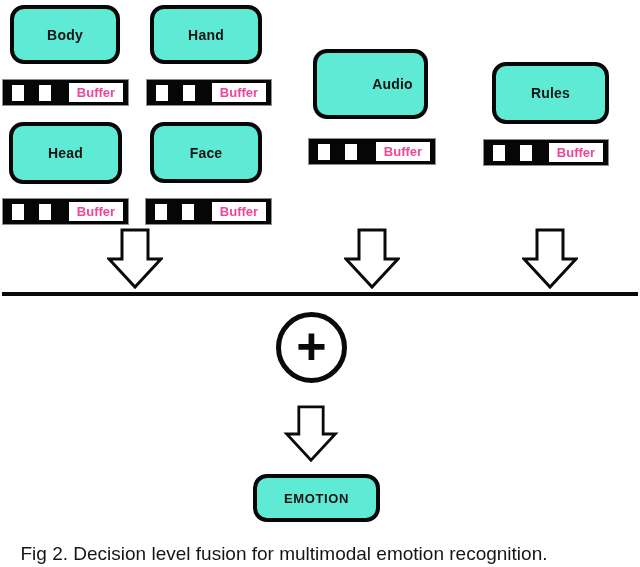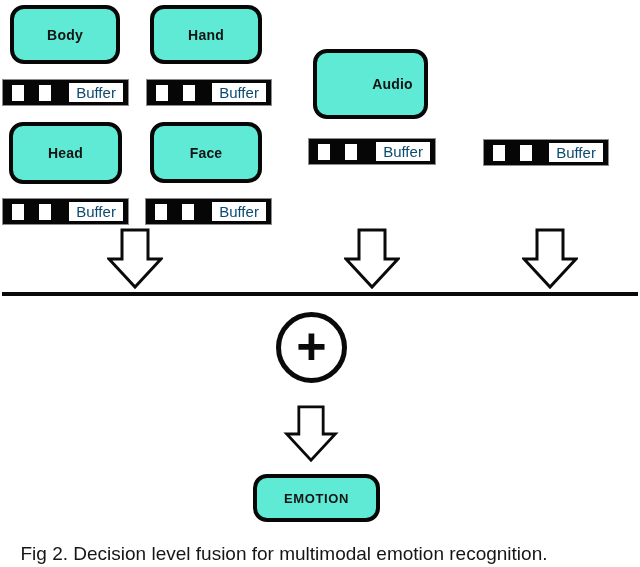--- a/index.html
+++ b/index.html
@@ -51,23 +51,23 @@
   .buffer .buffer-tag {
     margin-left: auto;
     margin-right: 5px;
     background: #ffffff;
     height: 19px;
     min-width: 54px;
     display: flex; align-items: center; justify-content: center;
     padding: 0 3px;
   }
   .buffer .buffer-tag span {
-    font-weight: normal;
-    font-size: 15px;
-    color: #0c4a6e;
+    font-weight: bold;
+    font-size: 13px;
+    color: #ec4899;
   }
   
   .arrow { position: absolute; }
   
   .fusion-line {
     position: absolute;
     left: 2px; top: 292px;
     width: 636px; height: 4px;
     background: #0a0a0a;
   }
@@ -111,20 +111,23 @@
     <span class="node-label">Head</span>
   </div>
   <div class="node" style="left:150px; top:5px; width:112px; height:59px;">
     <span class="node-label">Hand</span>
   </div>
   <div class="node" style="left:150px; top:122px; width:112px; height:61px;">
     <span class="node-label">Face</span>
   </div>
   <div class="node" style="left:313px; top:49px; width:115px; height:70px;padding-left:44px;">
     <span class="node-label">Audio</span>
+  </div>
+  <div class="node" style="left:492px; top:62px; width:117px; height:62px;">
+    <span class="node-label">Rules</span>
   </div>
 
   <div class="buffer" style="left:2px; top:79px; width:127px; height:27px;">
     <span class="slot"></span>
     <span class="slot"></span>
     <span class="buffer-tag">
         <span>Buffer</span>
       </span>
   </div>
   <div class="buffer" style="left:146px; top:79px; width:126px; height:27px;">

